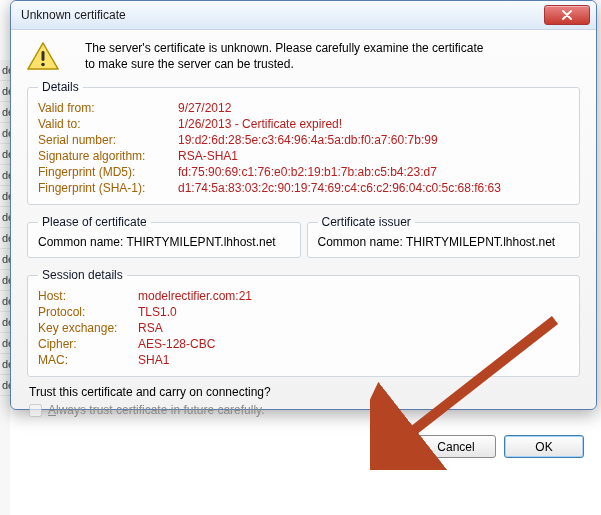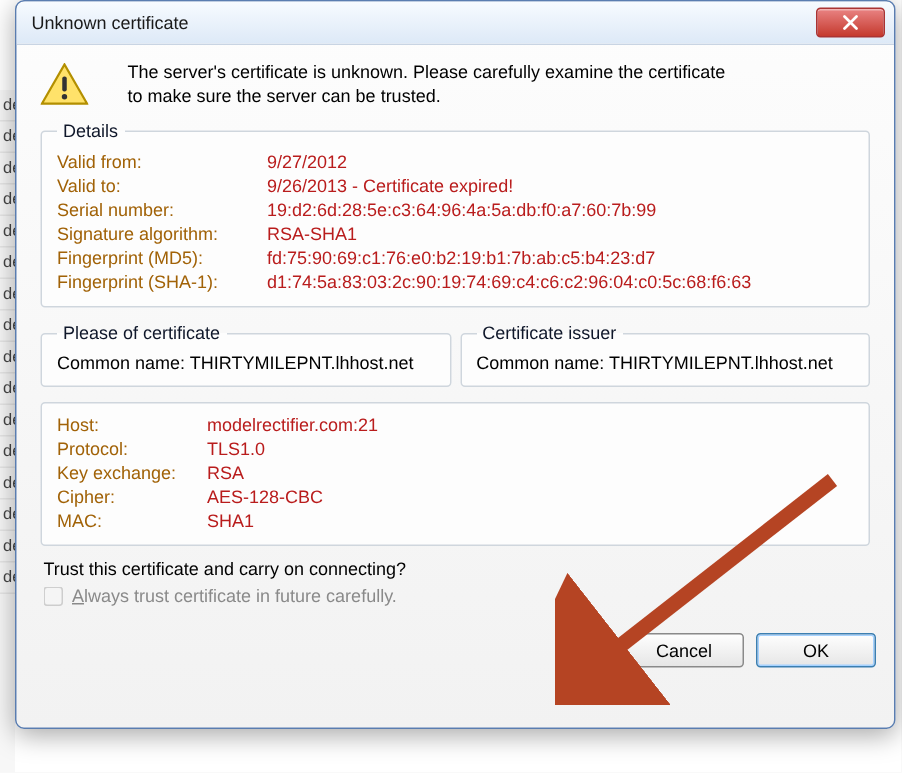--- a/index.html
+++ b/index.html
@@ -18,21 +18,21 @@
     position: absolute; top: 60px; bottom: 0;
     background: #f7f7f7;
     font-size: 11px; color: #444;
     overflow: hidden;
   }
   .bg-col .line { padding: 4px 2px; border-bottom: 1px solid #e6e6e6; }
   .dialog {
     position: absolute;
     left: 10px; top: 0px;
     width: 587px;
-    height: 486px;
+    height: 410px;
     background: linear-gradient(#fdfdfd, #f2f2f2);
     border: 1px solid #5a7db0;
     border-radius: 6px;
     box-shadow: 0 4px 18px rgba(0,0,0,0.35);
     box-sizing: border-box;
   }
   .titlebar {
     height: 28px;
     background: linear-gradient(#f7fbff, #dde9f7);
     border-bottom: 1px solid #c8d4e3;
@@ -168,21 +168,21 @@
 
     <fieldset class="group">
       <legend>Details</legend>
       <div class="kv-table">
         <div class="kv-row">
             <span class="kv-key">Valid from:</span>
             <span class="kv-val">9/27/2012</span>
           </div>
         <div class="kv-row">
             <span class="kv-key">Valid to:</span>
-            <span class="kv-val">9/26/2013 - Certificate expired!</span>
+            <span class="kv-val">1/26/2013 - Certificate expired!</span>
           </div>
         <div class="kv-row">
             <span class="kv-key">Serial number:</span>
             <span class="kv-val">19:d2:6d:28:5e:c3:64:96:4a:5a:db:f0:a7:60:7b:99</span>
           </div>
         <div class="kv-row">
             <span class="kv-key">Signature algorithm:</span>
             <span class="kv-val">RSA-SHA1</span>
           </div>
         <div class="kv-row">
@@ -207,20 +207,21 @@
       <fieldset class="group">
         <legend>Certificate issuer</legend>
         <div style="font-size:12px;">
           <span>Common name:</span>
           <span>THIRTYMILEPNT.lhhost.net</span>
         </div>
       </fieldset>
     </div>
 
     <fieldset class="group">
+      <legend>Session details</legend>
       <div class="kv-table">
         <div class="kv-row">
             <span class="kv-key" style="width:100px">Host:</span>
             <span class="kv-val">modelrectifier.com:21</span>
           </div>
         <div class="kv-row">
             <span class="kv-key" style="width:100px">Protocol:</span>
             <span class="kv-val">TLS1.0</span>
           </div>
         <div class="kv-row">

